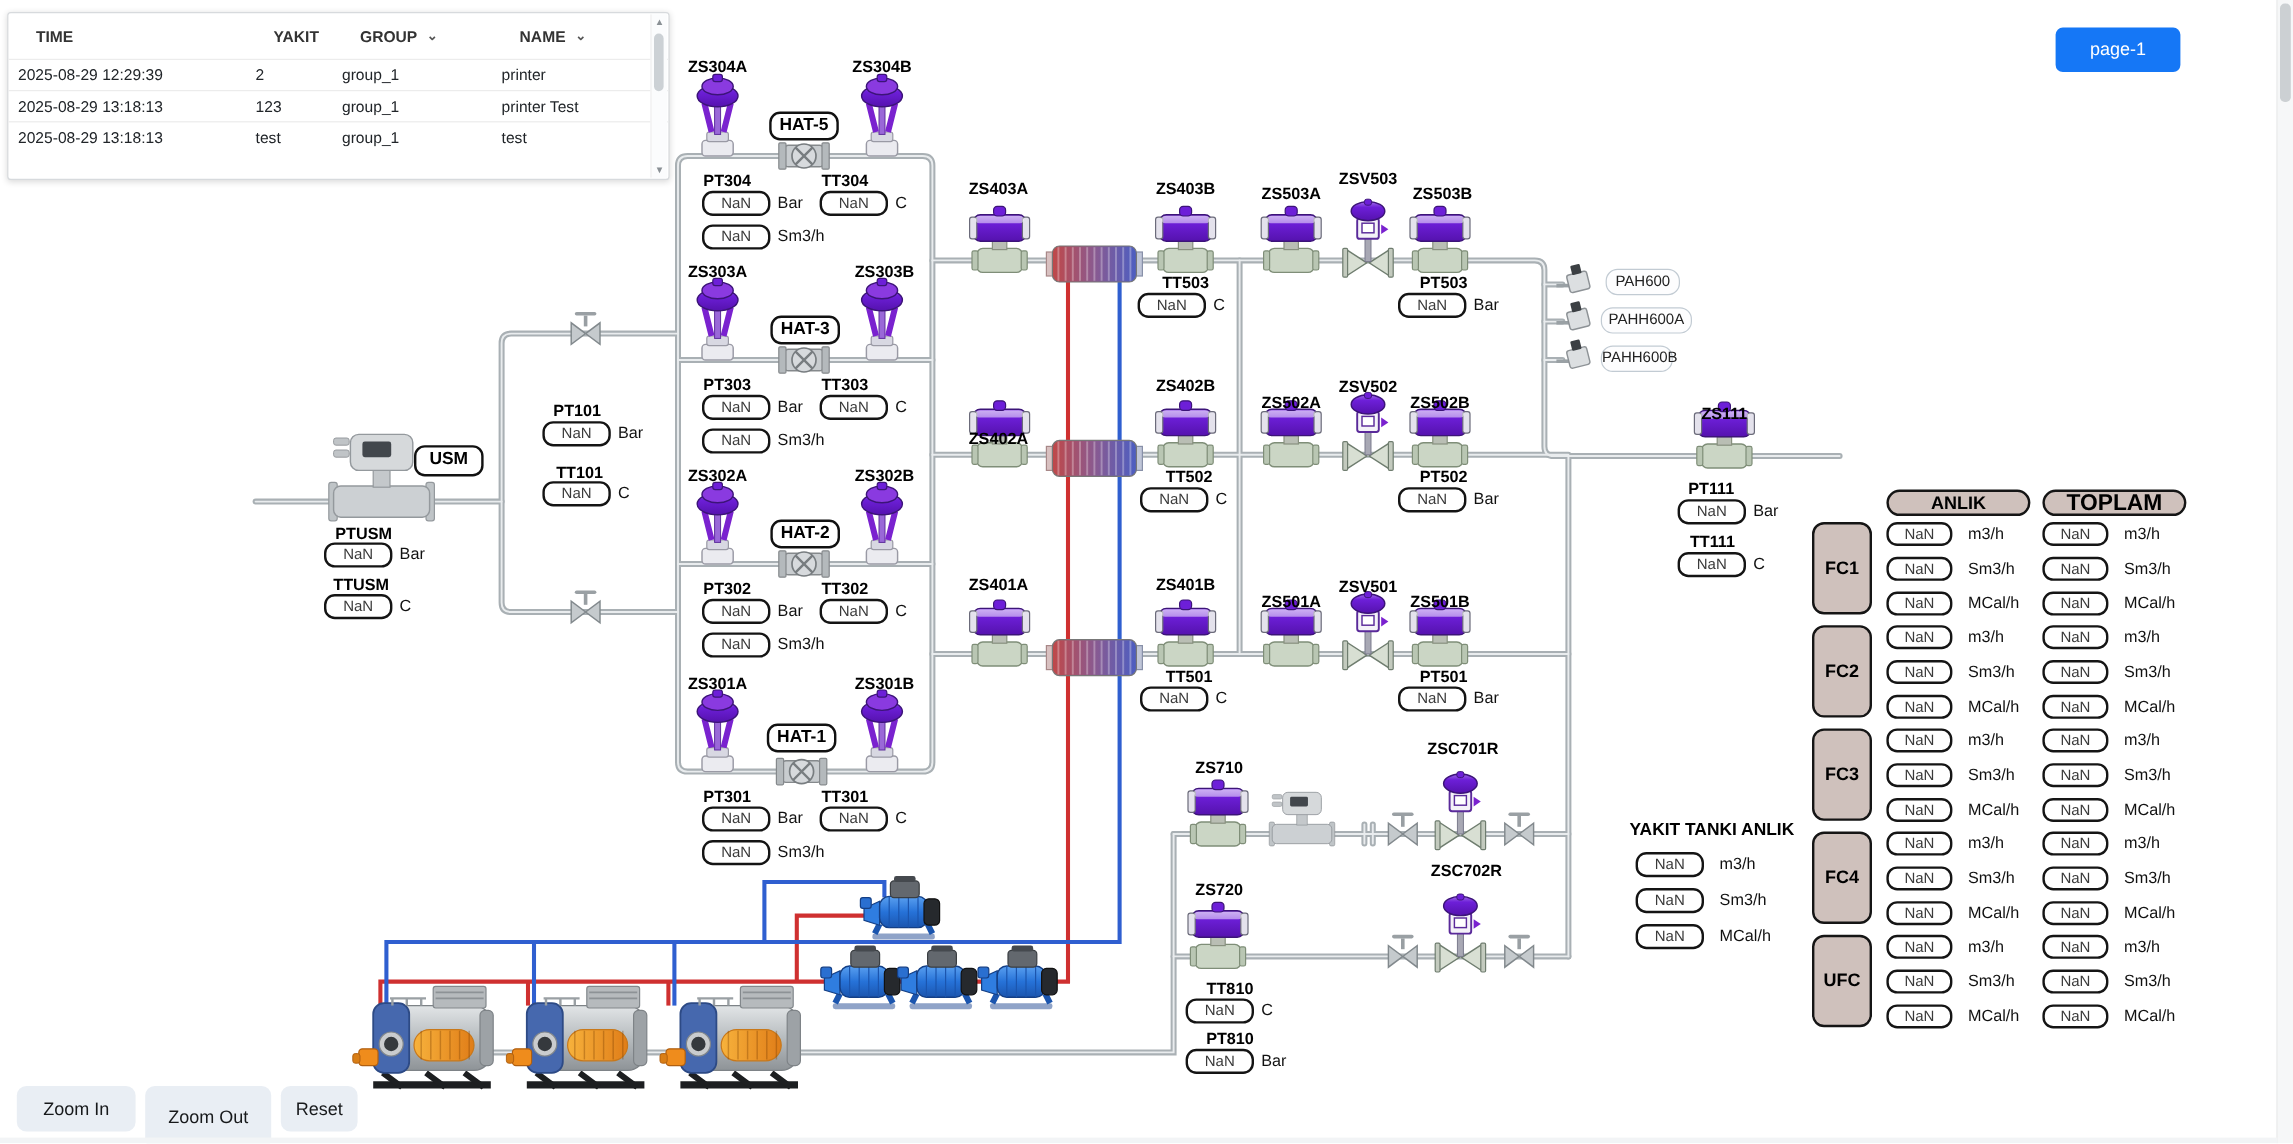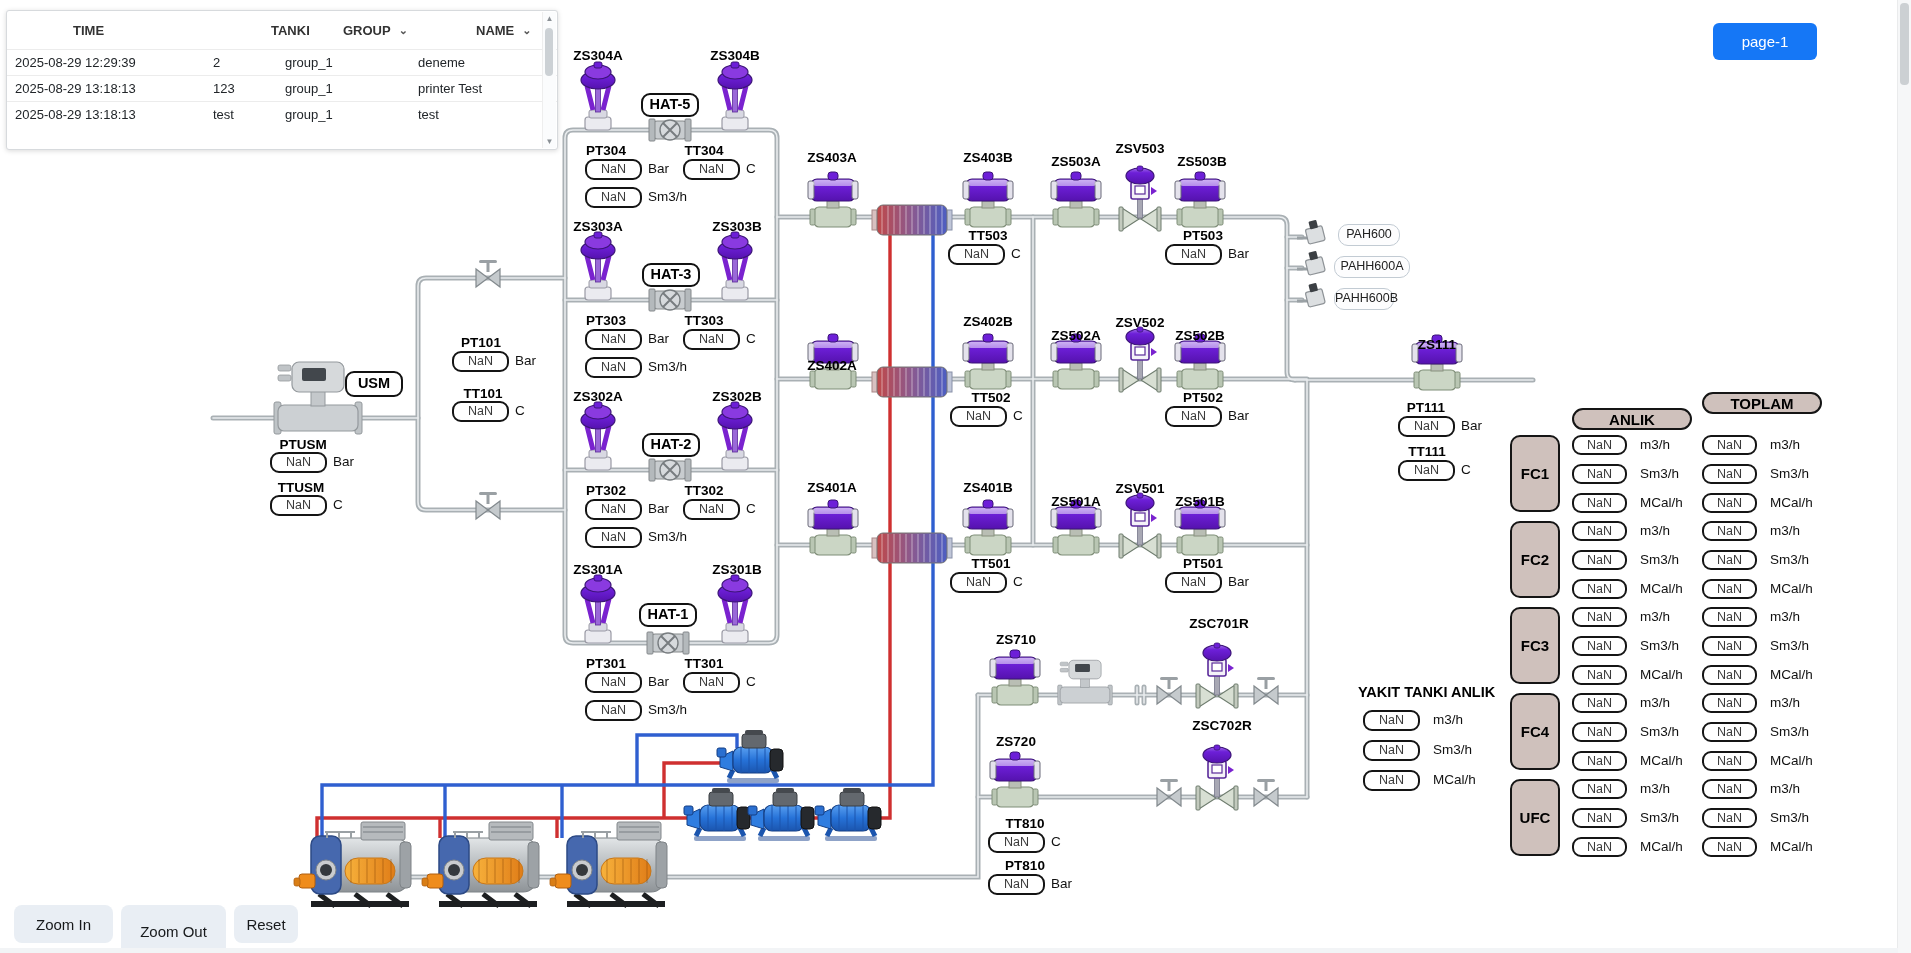--- a/index.html
+++ b/index.html
@@ -31,21 +31,21 @@
          background:#fff;color:#3a3a3a;font-size:12.5px;text-align:center;line-height:16px;}
   .fcunit{font-size:13.5px;color:#111;white-space:nowrap;}
   .fuel-title{font-size:14.5px;font-weight:700;color:#000;white-space:nowrap;}
 
   
   #alarm-table{position:absolute;left:6px;top:10px;width:550px;height:138px;background:#fff;
      border:1px solid #d7dadd;border-radius:3px;box-shadow:0 1px 5px rgba(0,0,0,.15);z-index:6;}
   .al-grid{display:grid;grid-template-columns:198px 72px 133px 1fr;}
   .al-head{height:38px;align-items:center;}
   .al-head .cell{font-size:13px;font-weight:700;color:#303固336;padding-left:23px;color:#333;
-     display:flex;align-items:center;gap:8px;margin-left:43px;}
+     display:flex;align-items:center;gap:8px;}
   .al-row{height:25px;border-top:1px solid #ececec;align-items:center;}
   .al-row .cell{font-size:13px;color:#212529;padding-left:8px;white-space:nowrap;overflow:hidden;}
   .chev{font-size:11px;color:#555;line-height:8px;}
   #alarm-scroll{position:absolute;right:1px;top:1px;bottom:1px;width:13px;background:#fbfcfd;
      border-left:1px solid #eee;}
   #alarm-scroll .thumb{position:absolute;left:2px;top:16px;width:8px;height:48px;background:#ccd1d5;border-radius:4px;}
   #alarm-scroll .arr{position:absolute;left:0;width:13px;text-align:center;font-size:8px;color:#8a9095;}
 
   
   .btn{position:absolute;background:#e9eef4;border:none;border-radius:8px;color:#17191b;
@@ -427,21 +427,21 @@
       <div class="readout" style="left: 988px; top: 874px;">NaN</div>
       <div class="unit" style="left: 1051px; top: 876px;">Bar</div>
       <div class="fuel-title" style="left: 1358px; top: 684px;">YAKIT TANKI ANLIK</div>
       <div class="readout" style="left: 1363px; top: 710px;">NaN</div>
       <div class="unit" style="left: 1433px; top: 712px;">m3/h</div>
       <div class="readout" style="left: 1363px; top: 740px;">NaN</div>
       <div class="unit" style="left: 1433px; top: 742px;">Sm3/h</div>
       <div class="readout" style="left: 1363px; top: 770px;">NaN</div>
       <div class="unit" style="left: 1433px; top: 772px;">MCal/h</div>
       <div class="fcbox" style="left: 1572px; top: 408px; width: 120px; height: 22px; line-height: 19px; font-size: 15px; border-radius: 11px;">ANLIK</div>
-      <div class="fcbox" style="left: 1702px; top: 392px; width: 120px; height: 22px; line-height: 19px; font-size: 15px; border-radius: 11px;">TOPLAM</div>
+      <div class="fcbox" style="left: 1702px; top: 408px; width: 120px; height: 22px; line-height: 19px; font-size: 19px; border-radius: 11px;">TOPLAM</div>
       <div class="fcbox" style="left: 1510px; top: 435px; width: 50px; height: 77px; line-height: 74px; font-size: 15px;">FC1</div>
       <div class="fcval" style="left: 1572px; top: 435px;">NaN</div>
       <div class="fcunit" style="left: 1640px; top: 437px;">m3/h</div>
       <div class="fcval" style="left: 1702px; top: 435px;">NaN</div>
       <div class="fcunit" style="left: 1770px; top: 437px;">m3/h</div>
       <div class="fcval" style="left: 1572px; top: 464px;">NaN</div>
       <div class="fcunit" style="left: 1640px; top: 466px;">Sm3/h</div>
       <div class="fcval" style="left: 1702px; top: 464px;">NaN</div>
       <div class="fcunit" style="left: 1770px; top: 466px;">Sm3/h</div>
       <div class="fcval" style="left: 1572px; top: 493px;">NaN</div>
@@ -501,37 +501,37 @@
       <div class="fcval" style="left: 1702px; top: 837px;">NaN</div>
       <div class="fcunit" style="left: 1770px; top: 839px;">MCal/h</div>
     </div>
 
   <div id="alarm-table">
     <div class="al-grid al-head">
       <div class="cell">
         <span>TIME</span>
       </div>
       <div class="cell">
-        <span>TANKI</span>
+        <span>YAKIT</span>
       </div>
       <div class="cell">
         <span>GROUP</span>
         <span class="chev">⌄</span>
       </div>
       <div class="cell">
         <span>NAME</span>
         <span class="chev">⌄</span>
       </div>
     </div>
     <div id="alarm-body">
         <div class="al-grid al-row">
           <div class="cell">2025-08-29 12:29:39</div>
           <div class="cell">2</div>
           <div class="cell">group_1</div>
-          <div class="cell">deneme</div>
+          <div class="cell">printer</div>
         </div>
         <div class="al-grid al-row">
           <div class="cell">2025-08-29 13:18:13</div>
           <div class="cell">123</div>
           <div class="cell">group_1</div>
           <div class="cell">printer Test</div>
         </div>
         <div class="al-grid al-row">
           <div class="cell">2025-08-29 13:18:13</div>
           <div class="cell">test</div>

